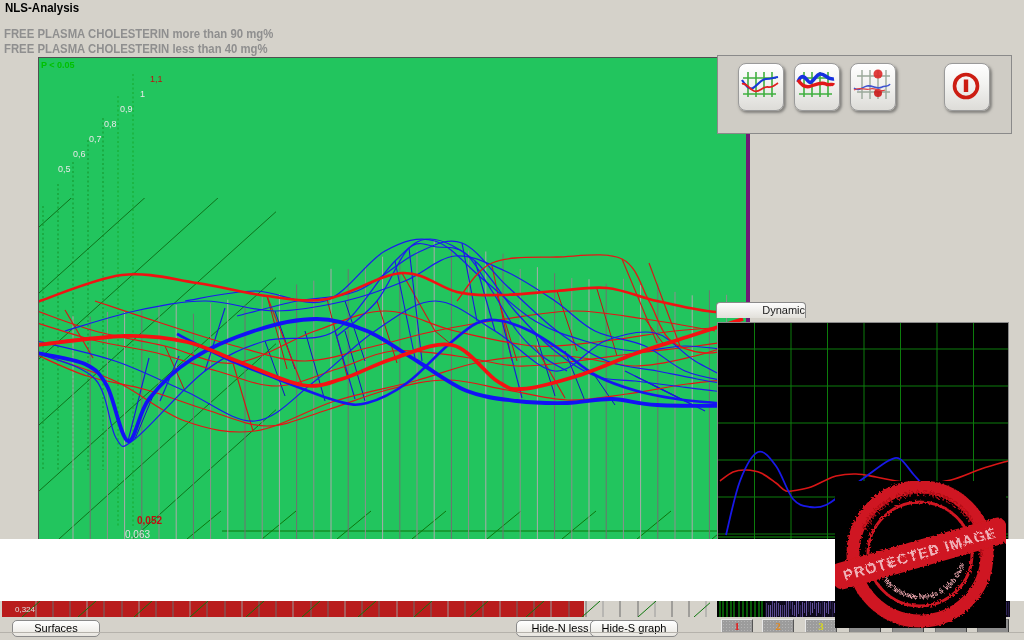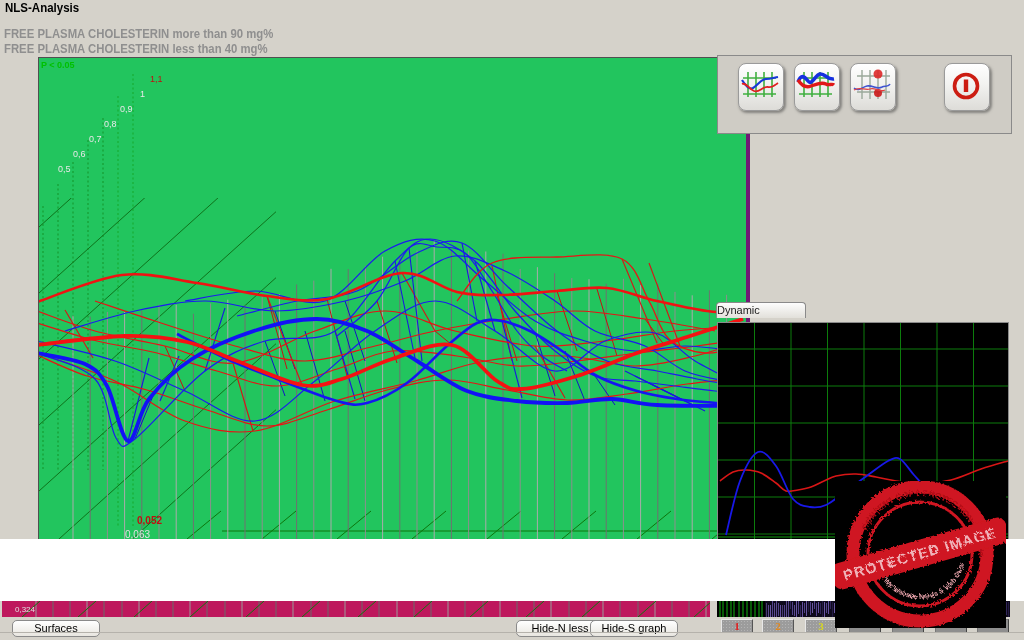--- a/index.html
+++ b/index.html
@@ -12,24 +12,24 @@
 .hdr{left:4px;font-size:13.5px;font-weight:bold;color:#8f8f8f;white-space:nowrap;
  transform:scaleX(.84);transform-origin:0 50%;letter-spacing:0px}
 #chart{left:2px;top:57px;width:707px;height:481px;background:#22c55e;border-top:1px solid #505050;border-left:1px solid #505050;border-right:4px solid #701a75;margin-left:36px;}
 #toolbar{left:717px;top:55px;width:293px;height:77px;background:#cfccc5;border:1px solid #8a8a8a}
 .btn{position:absolute;top:7px;width:44px;height:46px;border-radius:8px;
  background:linear-gradient(#ffffff,#f2f2f0 45%,#dddcd8);border:1px solid #9a9a9a;
  box-shadow:1.5px 2px 2.5px rgba(60,60,60,.5), inset 0 1px 0 #fff;}
 .btn svg{margin:2px 1px}
 #dyntab{left:716px;top:302px;width:88px;height:15px;border:1px solid #8a8a8a;border-bottom:none;
  border-radius:4px 4px 0 0;background:linear-gradient(#fdfdfd,#e2e0da);
- font-size:11px;color:#1a1a1a;text-align:left;line-height:15px}
+ font-size:11px;color:#1a1a1a;text-align:right;line-height:15px}
 #dyn{left:717px;top:322px;width:290px;height:217px;background:#000;border:1px solid #8a8a8a}
 #whiteband{left:0px;top:539px;width:1024px;height:62px;background:#fff}
-#lstrip{left:2px;top:601px;width:708px;height:16px;background:#be185d}
+#lstrip{left:2px;top:601px;width:582px;height:16px;background:#b91c1c}
 #rstrip{left:717px;top:601px;width:293px;height:16px;background:#000}
 #botbar{left:0px;top:616px;width:1024px;height:24px}
 .pbtn{position:absolute;top:4px;height:15px;border:1px solid #8a8a8a;border-radius:5px;
  background:linear-gradient(#ffffff,#e8e6e0);font-size:11px;color:#000;text-align:center;line-height:15px}
 .tab{position:absolute;top:3px;width:30px;height:12px;background:#9c9c9c;
  background-image:radial-gradient(#b4b4b4 20%,rgba(0,0,0,0) 22%);background-size:3px 3px;
  border-top:1px solid #e8e8e8;border-left:1px solid #e8e8e8;border-right:1px solid #555;border-bottom:1px solid #555;
  font-size:11px;font-weight:bold;text-align:center;line-height:12px}
 #stampbox{left:835px;top:481px;width:171px;height:147px;background:#000}
 #statusline{left:0;top:632px;width:1024px;height:8px;border-top:1px solid #b5b2ab}

